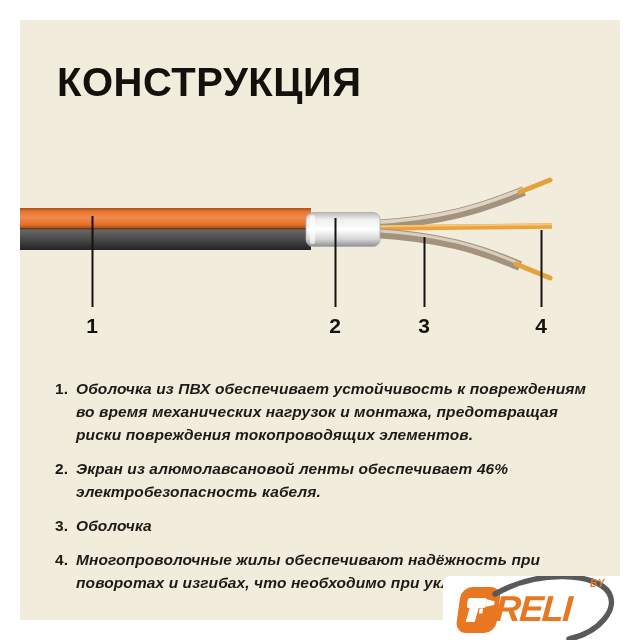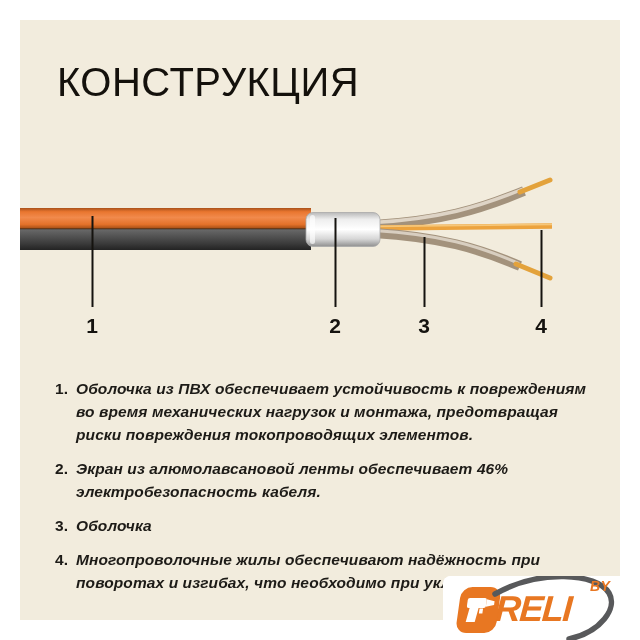--- a/index.html
+++ b/index.html
@@ -14,21 +14,21 @@
     position: absolute;
     left: 20px; top: 20px;
     width: 600px; height: 600px;
     background: #f2ecdd;
   }
   .title {
     position: absolute;
     left: 37px; top: 38px;
     font-size: 40px;
     line-height: 48px;
-    font-weight: normal;
+    font-weight: bold;
     letter-spacing: 0.5px;
     color: #14110c;
   }
   .title span { display: block; }
 
   .diagram-svg {
     position: absolute;
     left: 0; top: 0;
     width: 640px; height: 640px;
     pointer-events: none;
@@ -97,21 +97,21 @@
     font-size: 36px;
     letter-spacing: -1.5px;
     color: #e87722;
     transform: skewX(-4deg);
   }
   .logo-by {
     position: absolute;
     left: 147px; top: 2px;
     font-style: italic;
     font-weight: bold;
-    font-size: 14px;
+    font-size: 10px;
     letter-spacing: 0.5px;
     color: #e87722;
     z-index: 3;
   }
   .drill-d {
     position: absolute;
     left: 8px; top: 8px;
     z-index: 2;
   }
   .swoosh-svg {

